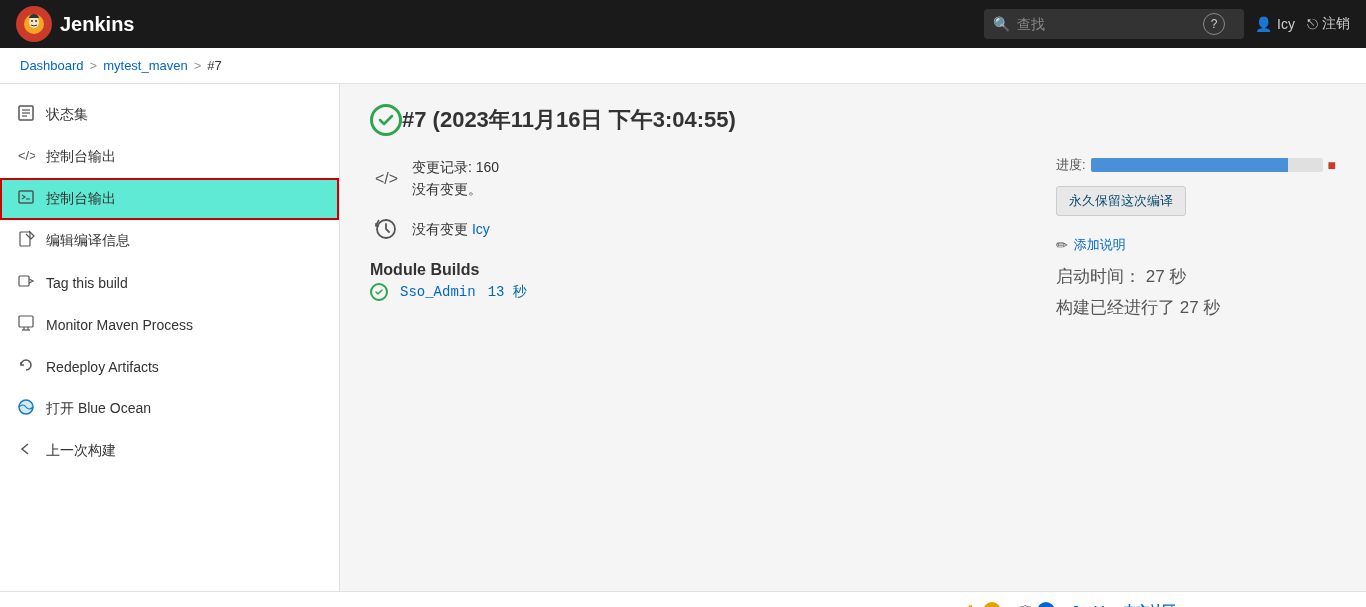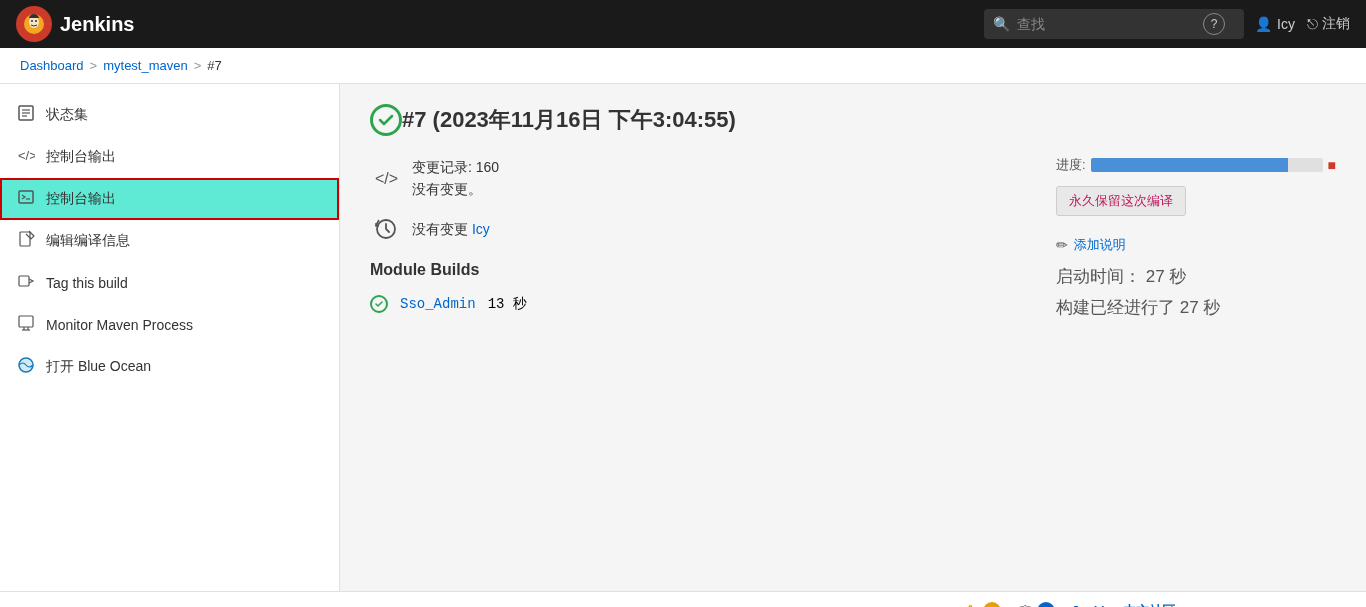--- a/index.html
+++ b/index.html
@@ -219,38 +219,37 @@
       color: #cc3a2a;
       font-size: 14px;
     }
     .keep-build-btn {
       background: #e8e8e8;
       border: 1px solid #ccc;
       padding: 5px 12px;
       border-radius: 3px;
       cursor: pointer;
       font-size: 13px;
-      color: #be185d;
+      color: #0c4a6e;
       margin-bottom: 12px;
     }
     .build-time-info { font-size: 17px; color: #555; line-height: 1.8; }
     .add-desc-link {
       color: #0066cc;
       text-decoration: none;
       font-size: 13px;
       display: flex;
       align-items: center;
       gap: 4px;
     }
 
     
     .module-builds-title {
       font-size: 16px;
       font-weight: bold;
-      margin-bottom: 12px;
       color: #333;
     }
     .module-row {
       display: flex;
       align-items: center;
       gap: 12px;
       padding: 4px 0;
       font-family: Liberation Mono, monospace;
     }
     .module-check {
@@ -259,21 +258,21 @@
       border-radius: 50%;
       border: 2px solid #2ea44f;
       display: flex;
       align-items: center;
       justify-content: center;
       color: #2ea44f;
       font-size: 10px;
       flex-shrink: 0;
     }
     .module-name { color: #0066cc; text-decoration: none; font-size: 14px; }
-    .module-time { color: #000000; font-size: 14px; }
+    .module-time { color: #0369a1; font-size: 14px; }
 
     
     .footer {
       background: #fff;
       border-top: 1px solid #e0e0e0;
       padding: 10px 20px;
       display: flex;
       align-items: center;
       justify-content: flex-end;
       gap: 16px;
@@ -404,31 +403,48 @@
         <svg width="18" height="18" viewBox="0 0 18 18" fill="none">
           <rect x="2" y="2" width="14" height="11" rx="1" stroke="#555" stroke-width="1.2" fill="none"></rect>
           <line x1="7" y1="13" x2="7" y2="16" stroke="#555" stroke-width="1.2"></line>
           <line x1="11" y1="13" x2="11" y2="16" stroke="#555" stroke-width="1.2"></line>
           <line x1="5" y1="16" x2="13" y2="16" stroke="#555" stroke-width="1.2"></line>
         </svg>
       </span>
       <span class="sidebar-label">Monitor Maven Process</span>
     </div>
 
+    <div class="sidebar-item">
+      <span class="sidebar-icon">
+        <svg width="18" height="18" viewBox="0 0 18 18" fill="none">
+          <path d="M4 9 A5 5 0 1 1 9 14" stroke="#555" stroke-width="1.5" fill="none"></path>
+          <polyline points="4,6 4,9 7,9" stroke="#555" stroke-width="1.5" fill="none"></polyline>
+        </svg>
+      </span>
+      <span class="sidebar-label">Redeploy Artifacts</span>
+    </div>
 
     <div class="sidebar-item">
       <span class="sidebar-icon">
         <svg width="18" height="18" viewBox="0 0 18 18" fill="none">
           <circle cx="9" cy="9" r="7" stroke="#1a7bb9" stroke-width="1.5" fill="#d0eaf8"></circle>
           <path d="M2 9 Q6 5 9 9 Q12 13 16 9" stroke="#1a7bb9" stroke-width="1.2" fill="none"></path>
         </svg>
       </span>
       <span class="sidebar-label">打开 Blue Ocean</span>
     </div>
 
+    <div class="sidebar-item">
+      <span class="sidebar-icon">
+        <svg width="18" height="18" viewBox="0 0 18 18" fill="none">
+          <polyline points="11,4 5,9 11,14" stroke="#555" stroke-width="1.5" fill="none"></polyline>
+        </svg>
+      </span>
+      <span class="sidebar-label">上一次构建</span>
+    </div>
 
   </div>
 
   <div class="content">
 
     <div class="build-header">
       <div class="build-check">
         <svg width="18" height="18" viewBox="0 0 18 18">
           <polyline points="3,9 7,13 15,5" stroke="#2ea44f" stroke-width="2.5" fill="none" stroke-linecap="round" stroke-linejoin="round"></polyline>
         </svg>

